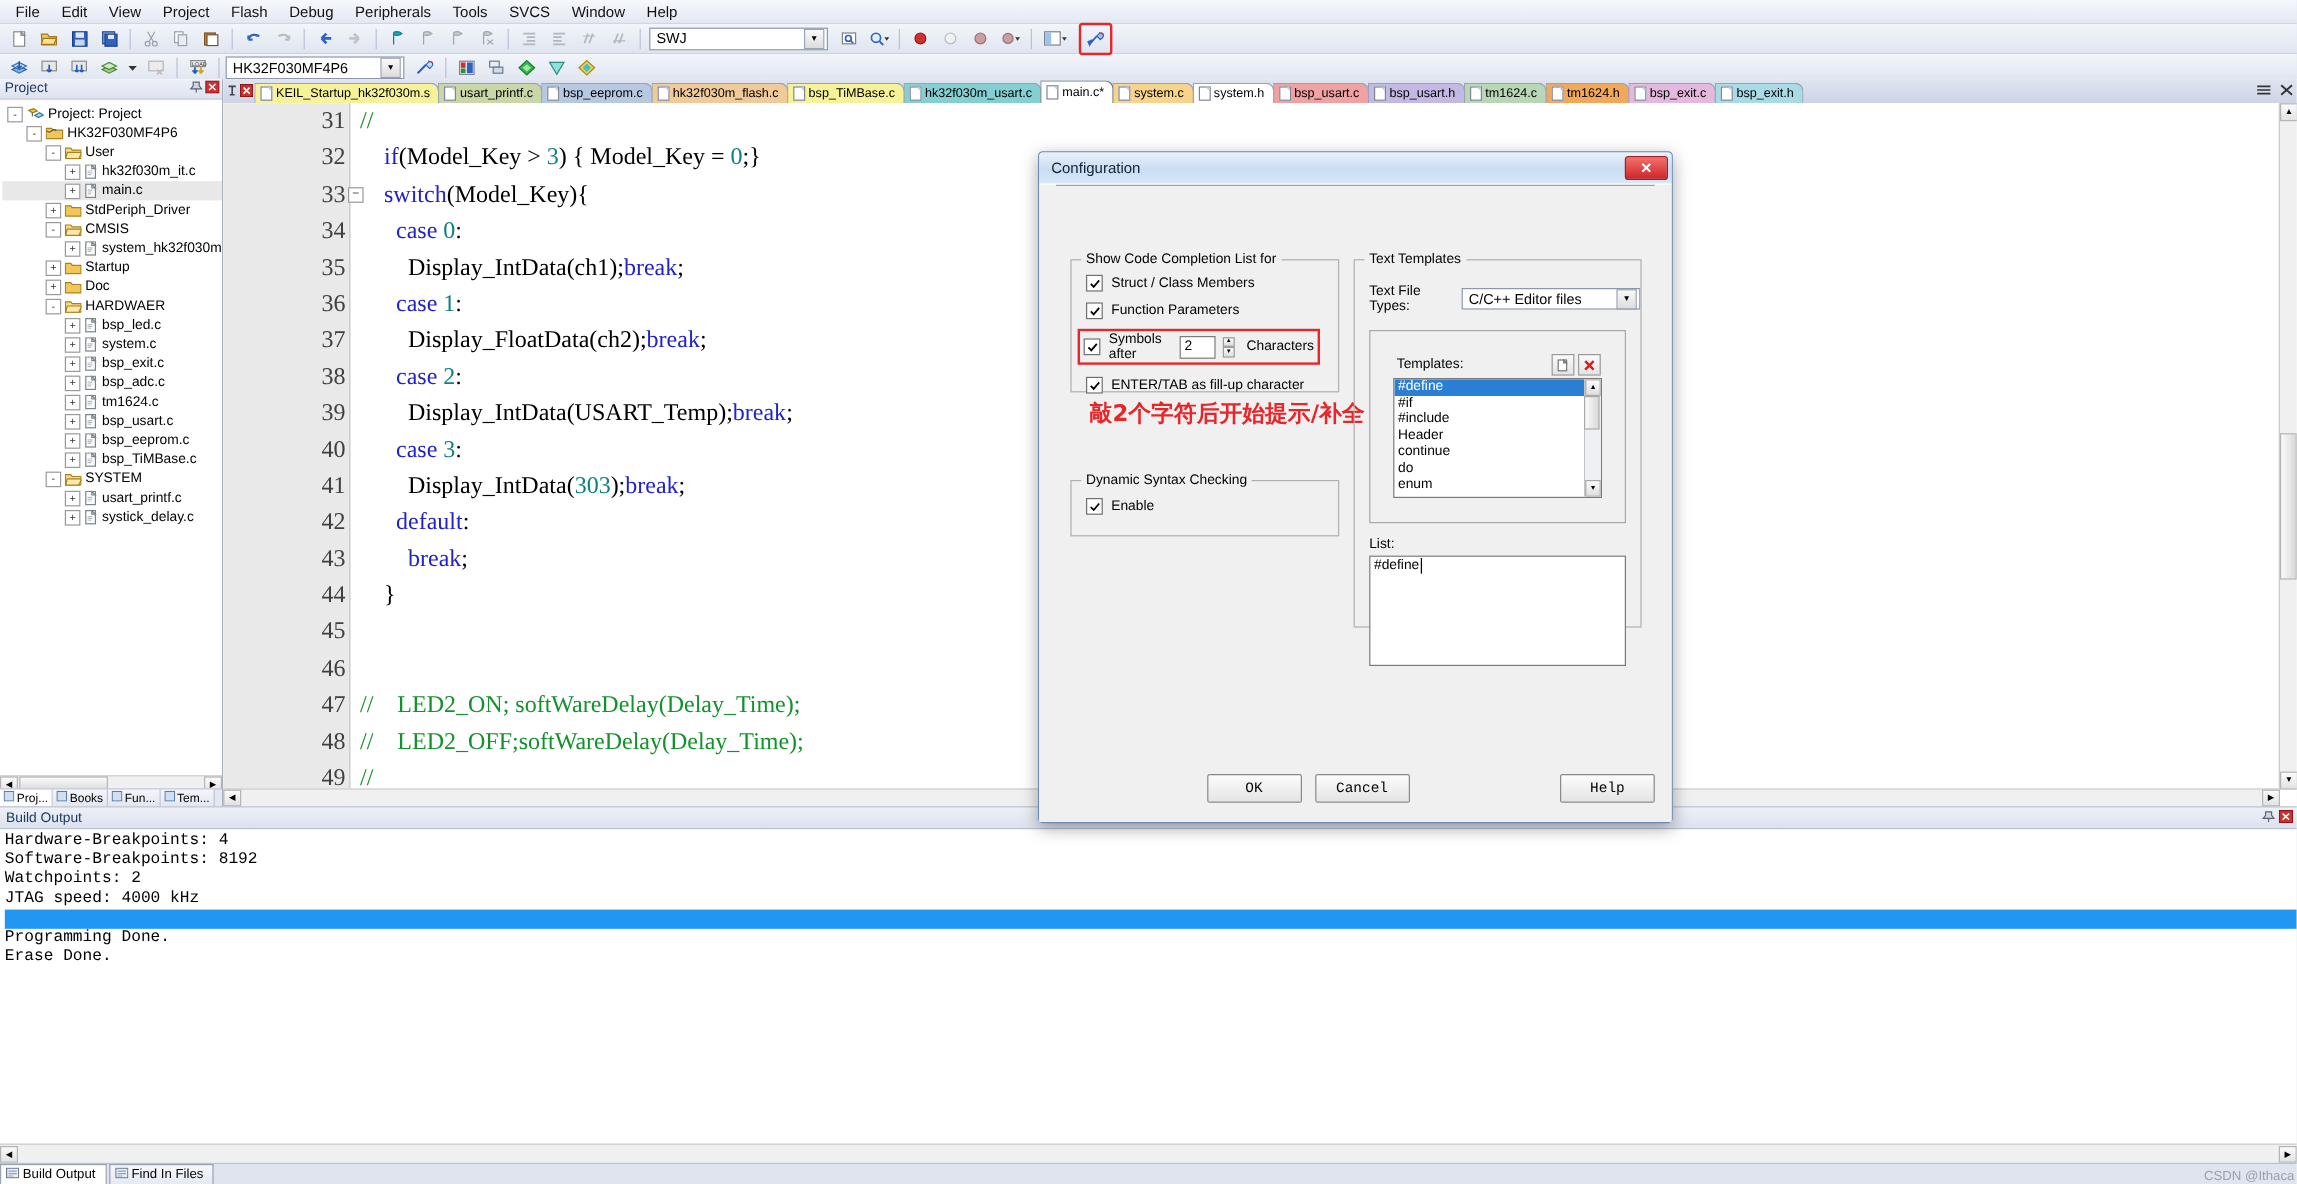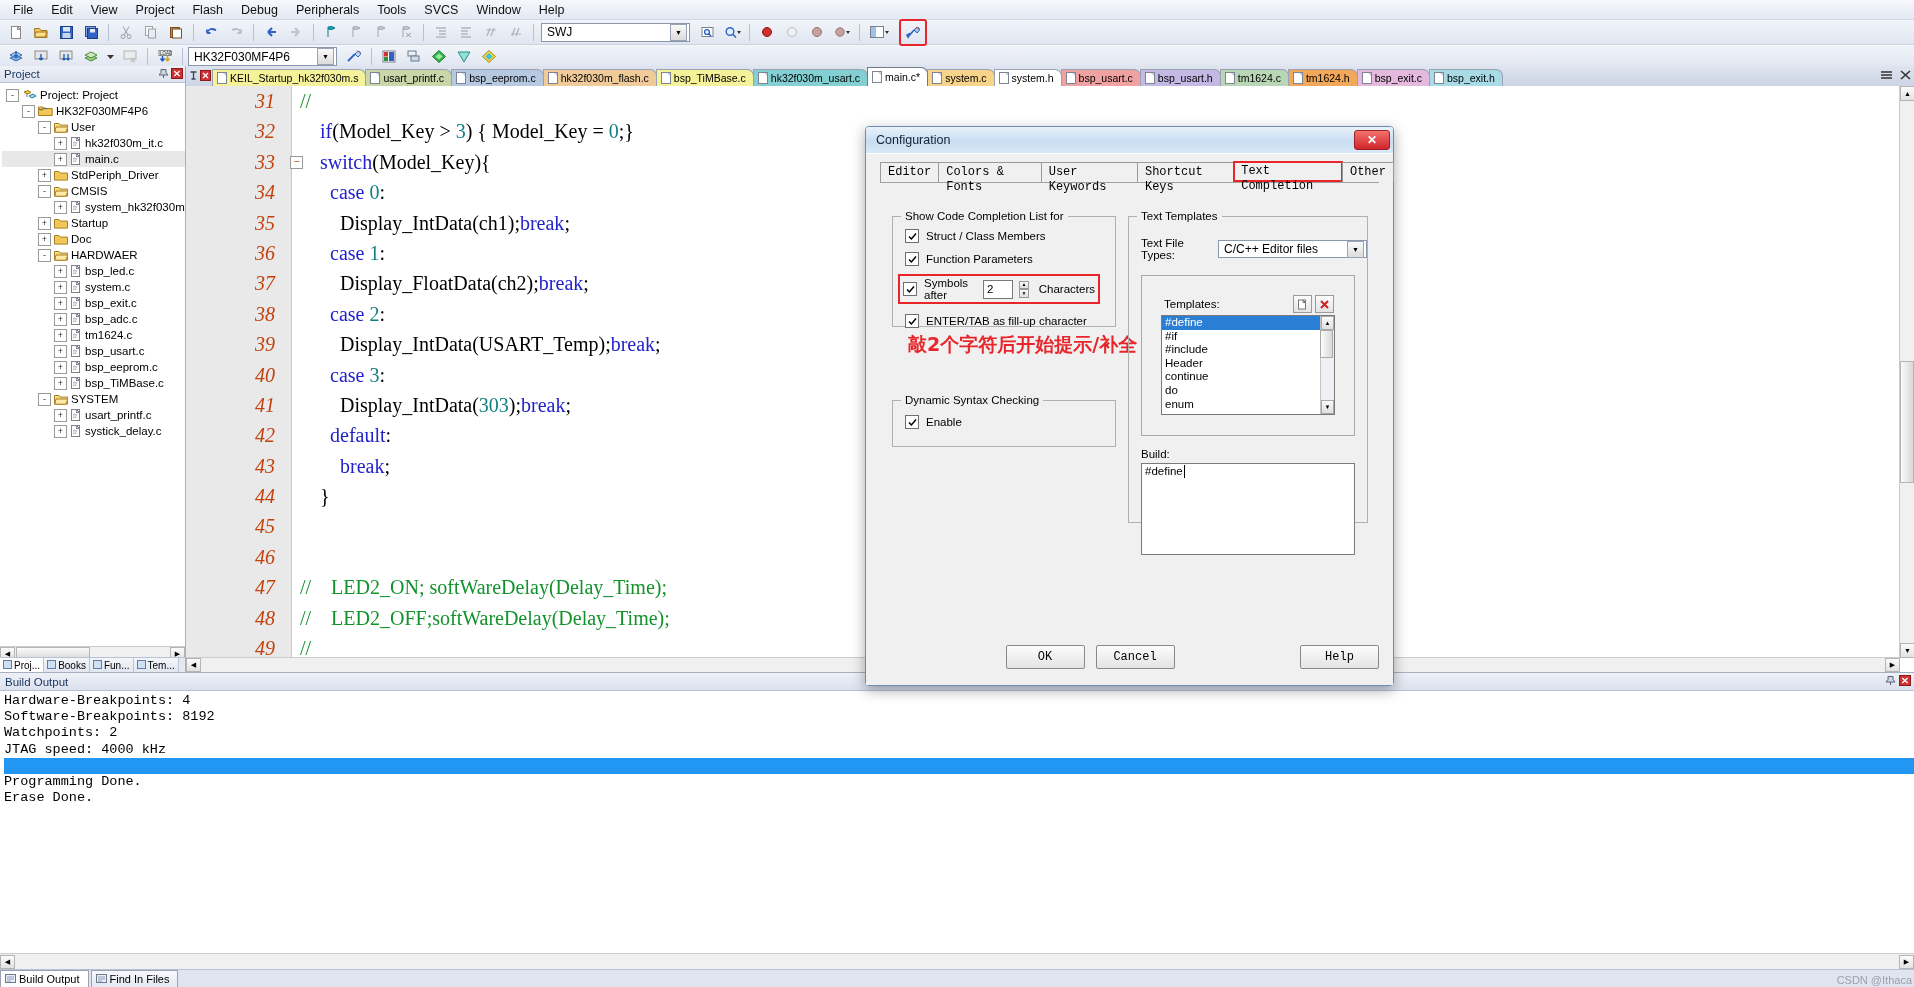--- a/index.html
+++ b/index.html
@@ -70,22 +70,22 @@
     font-size:10.5px;white-space:nowrap;border:1px solid #9aa3b4;border-bottom:none;
     border-radius:0 7px 0 0;margin-right:-1px;position:relative;
     transform:skewX(0deg);flex:0 0 auto;}
   .etab .dog{width:8px;height:10px;background:#fff;border:1px solid #7e8596;
     display:inline-block;position:relative;flex:0 0 auto;}
   .etab .dog:after{content:"";position:absolute;right:0;top:0;border-top:3px solid #c8cfe0;
     border-left:3px solid transparent;}
   .editorarea{position:absolute;top:20px;left:0;right:0;bottom:0;background:#fff;display:flex;}
   .gutter{width:105px;background:#e9e9e9;border-right:1px solid #c8c8c8;flex:0 0 auto;
     position:relative;}
-  .lnum{text-align:right;padding-right:16px;font-family:"Liberation Serif", serif;
-    font-size:20px;color:#c2410c;height:30.4px;line-height:30.4px;font-style:italic;}
+  .lnum{text-align:right;padding-right:3px;font-family:"Liberation Serif", serif;
+    font-size:20px;color:#404040;height:30.4px;line-height:30.4px;}
   .codearea{position:relative;flex:1 1 auto;overflow:hidden;font-family:"Liberation Serif",serif;
     font-size:20px;line-height:30.4px;white-space:pre;color:#000;}
   .codeline{height:30.4px;padding-left:8px;}
   .kw{color:#2222cc;}
   .num{color:#108080;}
   .cmt{color:#12922b;}
   .vscroll{position:absolute;right:0;top:20px;bottom:14px;width:14px;background:#f0f0f0;
     border-left:1px solid #ccc;}
   .vsarrow{width:13px;height:13px;background:linear-gradient(#fbfbfb,#e2e2e2);
     border:1px solid #b5b5b5;display:flex;align-items:center;justify-content:center;font-size:7px;}
@@ -900,28 +900,20 @@
       <div class="watermark">CSDN @Ithaca</div>
     </div>
   </div>
 
   <div class="dialog">
     <div class="dlgtitle">
       <span class="t">Configuration</span>
       <span class="closebtn">✕</span>
     </div>
     <div class="dlgbody">
-      <div class="dtabs" id="dtabs">
-          <div class="dtab">Editor</div>
-          <div class="dtab">Colors &amp; Fonts</div>
-          <div class="dtab">User Keywords</div>
-          <div class="dtab">Shortcut Keys</div>
-          <div class="dtab active">Text Completion</div>
-          <div class="dtab">Other</div>
-        </div>
       <div class="dtabline"></div>
 
       <div class="group" style="left:26px;top:62px;width:222px;height:109px;">
         <span class="grouplabel">Show Code Completion List for</span>
         <div style="margin-top:12px;display:flex;flex-direction:column;gap:9px;">
           <div class="cbrow">
             <span class="cbox">
                 <svg width="9" height="9">
                   <path d="M1 4.5 L3.4 7 L8 1.6" stroke="#000" stroke-width="1.5" fill="none"></path>
                 </svg>
@@ -1016,21 +1008,21 @@
             <div class="scrollv">
               <div class="sarrow">▲</div>
               <div style="flex:1;background:#eef0f3;"></div>
               <div class="sarrow">▼</div>
             </div>
             <div style="position:absolute;right:1px;top:14px;width:11px;height:26px;background:linear-gradient(90deg,#fbfbfb,#d8d8d8);border:1px solid #a9a9a9;"></div>
           </div>
         </div>
 
         <div style="margin:12px 12px 0 12px;">
-          <div class="fieldlabel">Build:</div>
+          <div class="fieldlabel">List:</div>
           <div class="inp" style="height:88px;align-items:flex-start;margin-top:3px;font-family:'Liberation Sans',sans-serif;">
             <span>#define </span>
               <span style="border-left:1px solid #000;height:13px;display:inline-block;margin-left:1px;"></span>
           </div>
         </div>
       </div>
 
       <div style="position:absolute;left:0;right:0;bottom:16px;display:flex;align-items:center;padding:0 14px;">
         <div style="flex:1;"></div>
         <div class="dbtn">OK</div>

